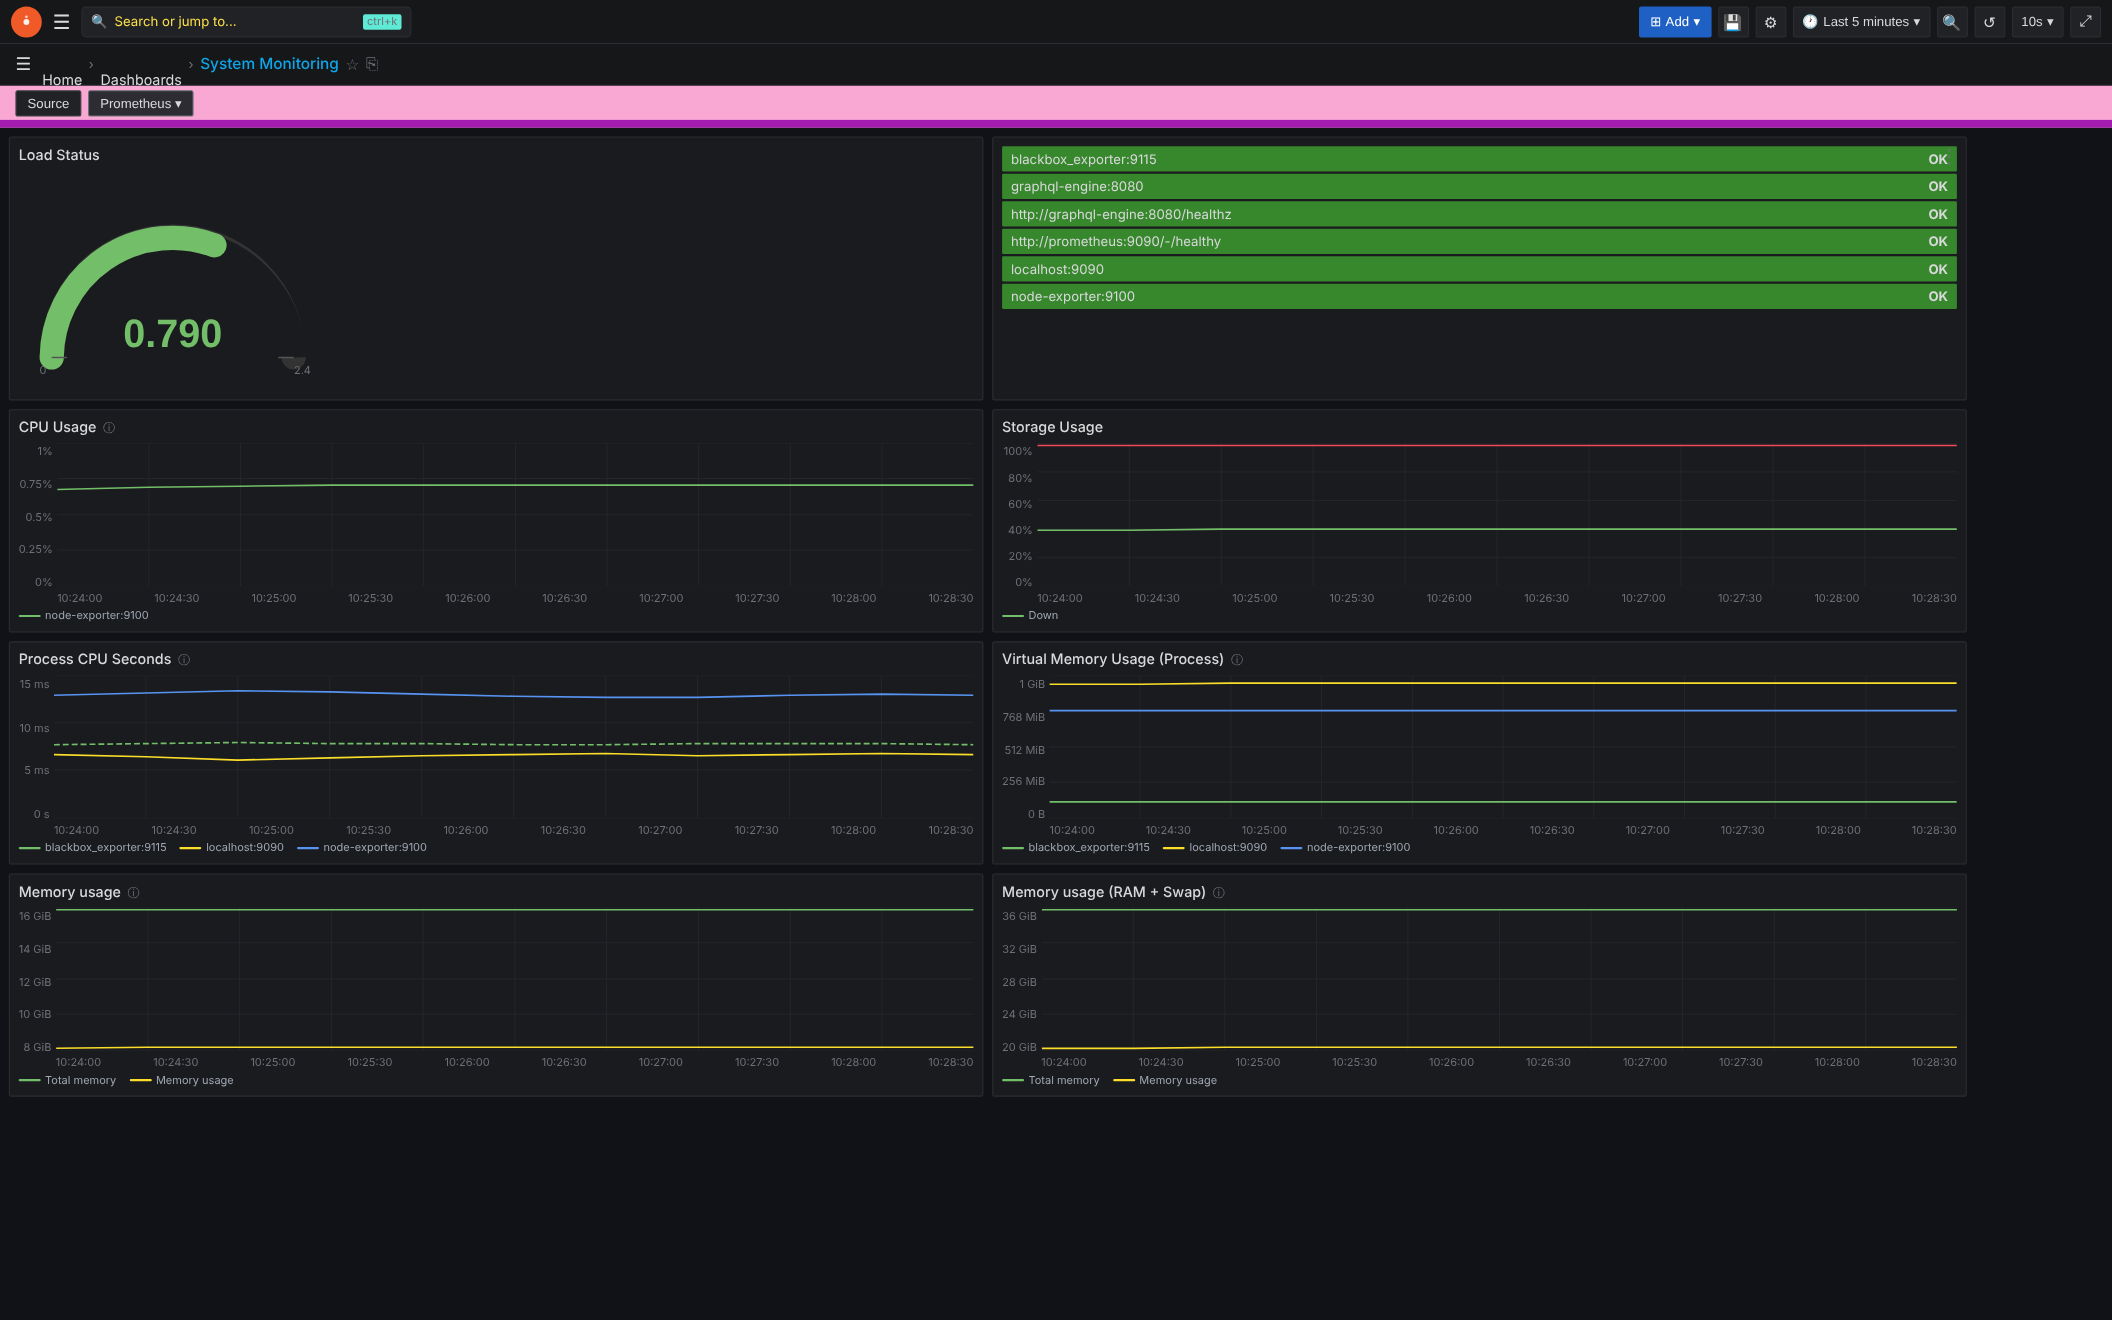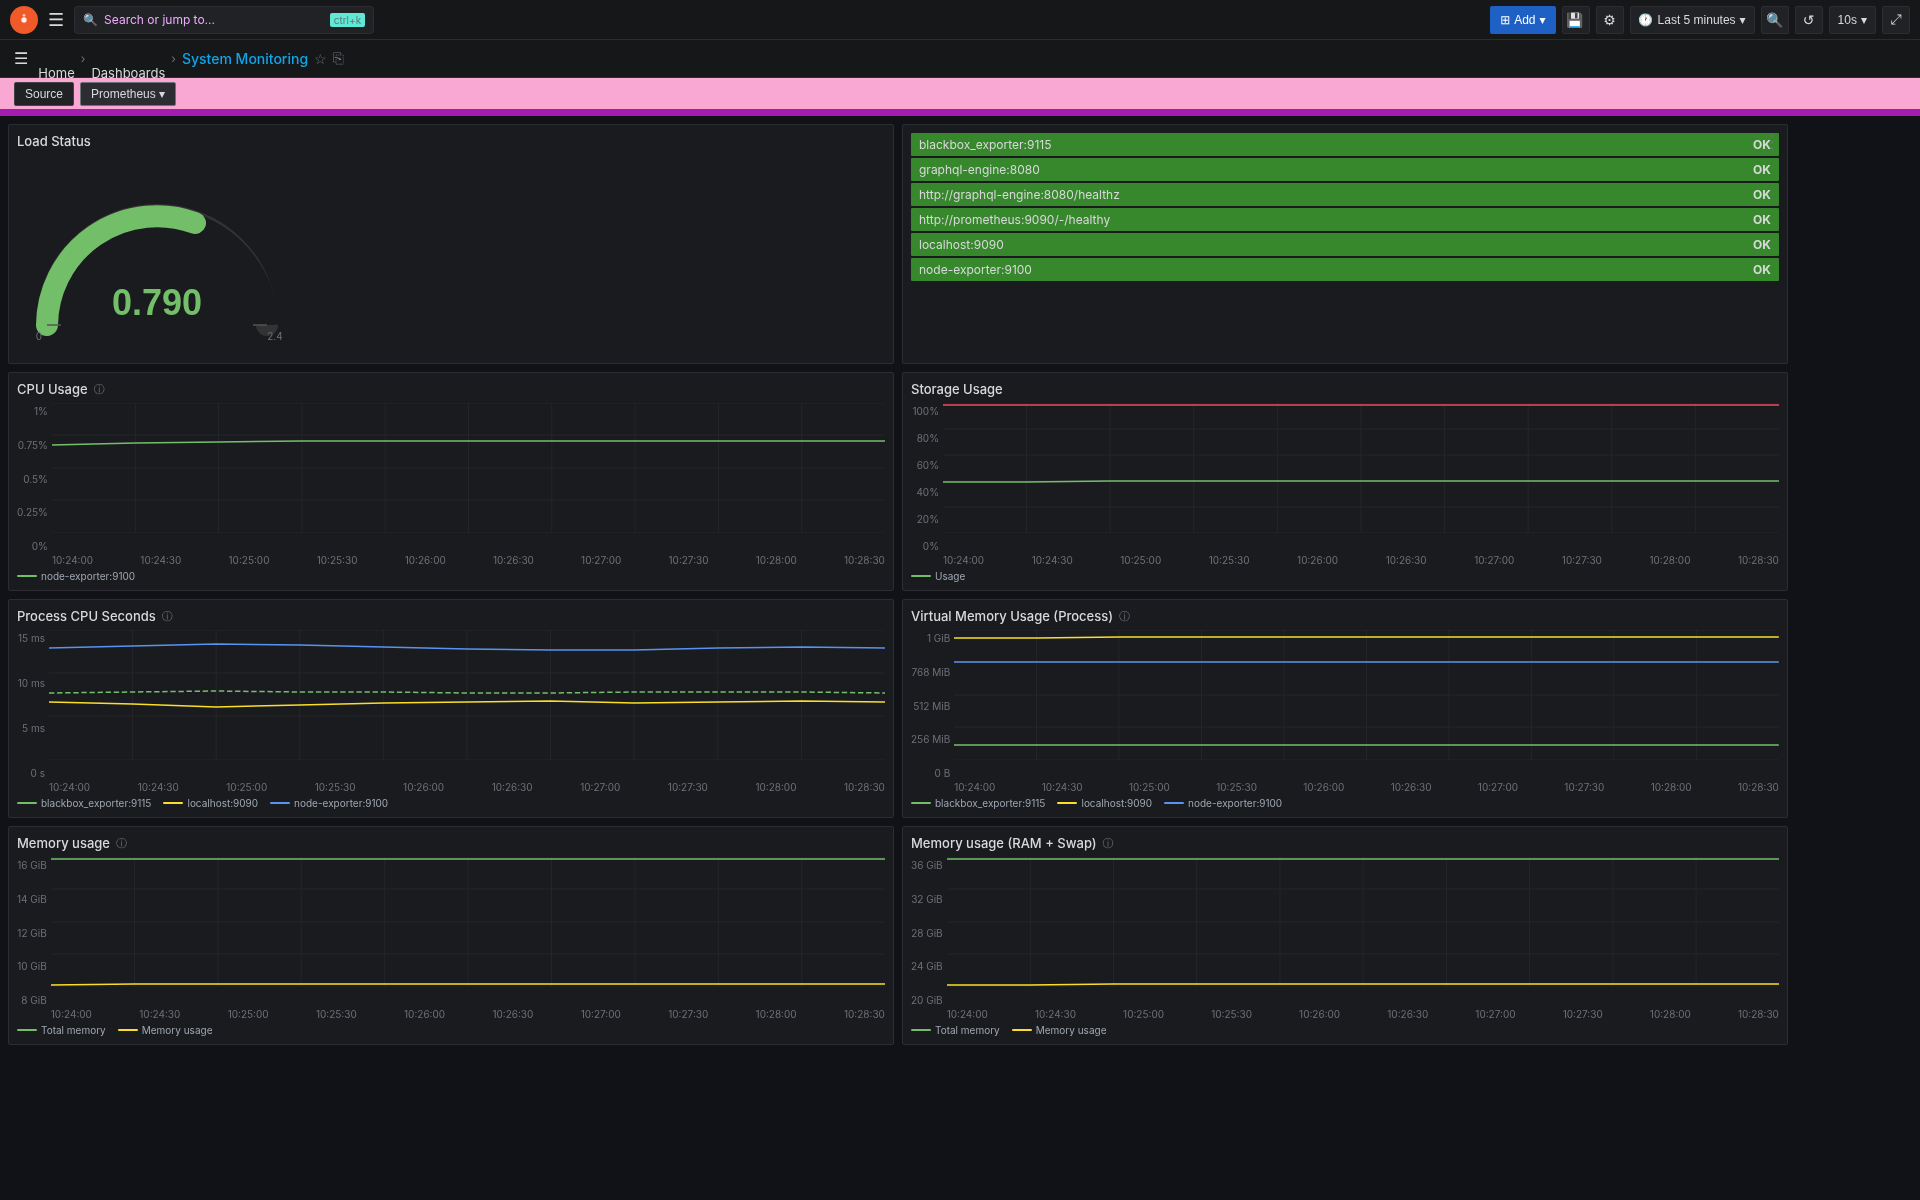--- a/index.html
+++ b/index.html
@@ -171,21 +171,21 @@
     .y-labels {
       display: flex; flex-direction: column; justify-content: space-between;
       color: #6e7078; font-size: 10px;
       padding: 2px 4px 14px 0;
       min-width: 32px; text-align: right;
     }
     .chart-area { flex: 1; position: relative; }
     .x-labels {
       display: flex; justify-content: space-between;
       color: #6e7078; font-size: 10px;
-      margin-top: 18px;
+      margin-top: 2px;
     }
 
     .grid-line {
       stroke: #2c2c32;
       stroke-width: 0.5;
     }
   </style>
 </head>
 <body>
 
@@ -194,21 +194,21 @@
     <div class="topbar-logo">
       <svg width="16" height="16" viewBox="0 0 24 24" fill="none">
         <circle cx="12" cy="12" r="10" fill="#f05a28"></circle>
         <circle cx="12" cy="12" r="4" fill="white" opacity="0.9"></circle>
         <circle cx="12" cy="5" r="2" fill="white" opacity="0.7"></circle>
       </svg>
     </div>
     <button class="topbar-hamburger">☰</button>
     <div class="topbar-search">
       <span>🔍</span>
-      <span style="color:#f0abfc">Search or jump to...</span>
+      <span style="color:#fde047">Search or jump to...</span>
       <span style="margin-left:auto; font-size:10px; background:#5eead4; padding:1px 4px; border-radius:2px;">ctrl+k</span>
     </div>
   </div>
   <div class="topbar-right">
     <button class="btn-add">
       <span>⊞</span>
       <span>Add</span>
       <span>▾</span>
     </button>
     <button class="btn-icon">💾</button>
@@ -401,21 +401,21 @@
           <span>10:27:00</span>
           <span>10:27:30</span>
           <span>10:28:00</span>
           <span>10:28:30</span>
         </div>
       </div>
     </div>
     <div class="chart-legend">
       <div class="legend-item">
         <div class="legend-dot" style="background:#73bf69"></div>
-        <span>Usage</span>
+        <span>Down</span>
       </div>
     </div>
   </div>
 
   <div class="panel">
     <div class="panel-title">
       <span>Process CPU Seconds</span>
       <span class="info-icon">ⓘ</span>
     </div>
     <div class="chart-wrapper">

